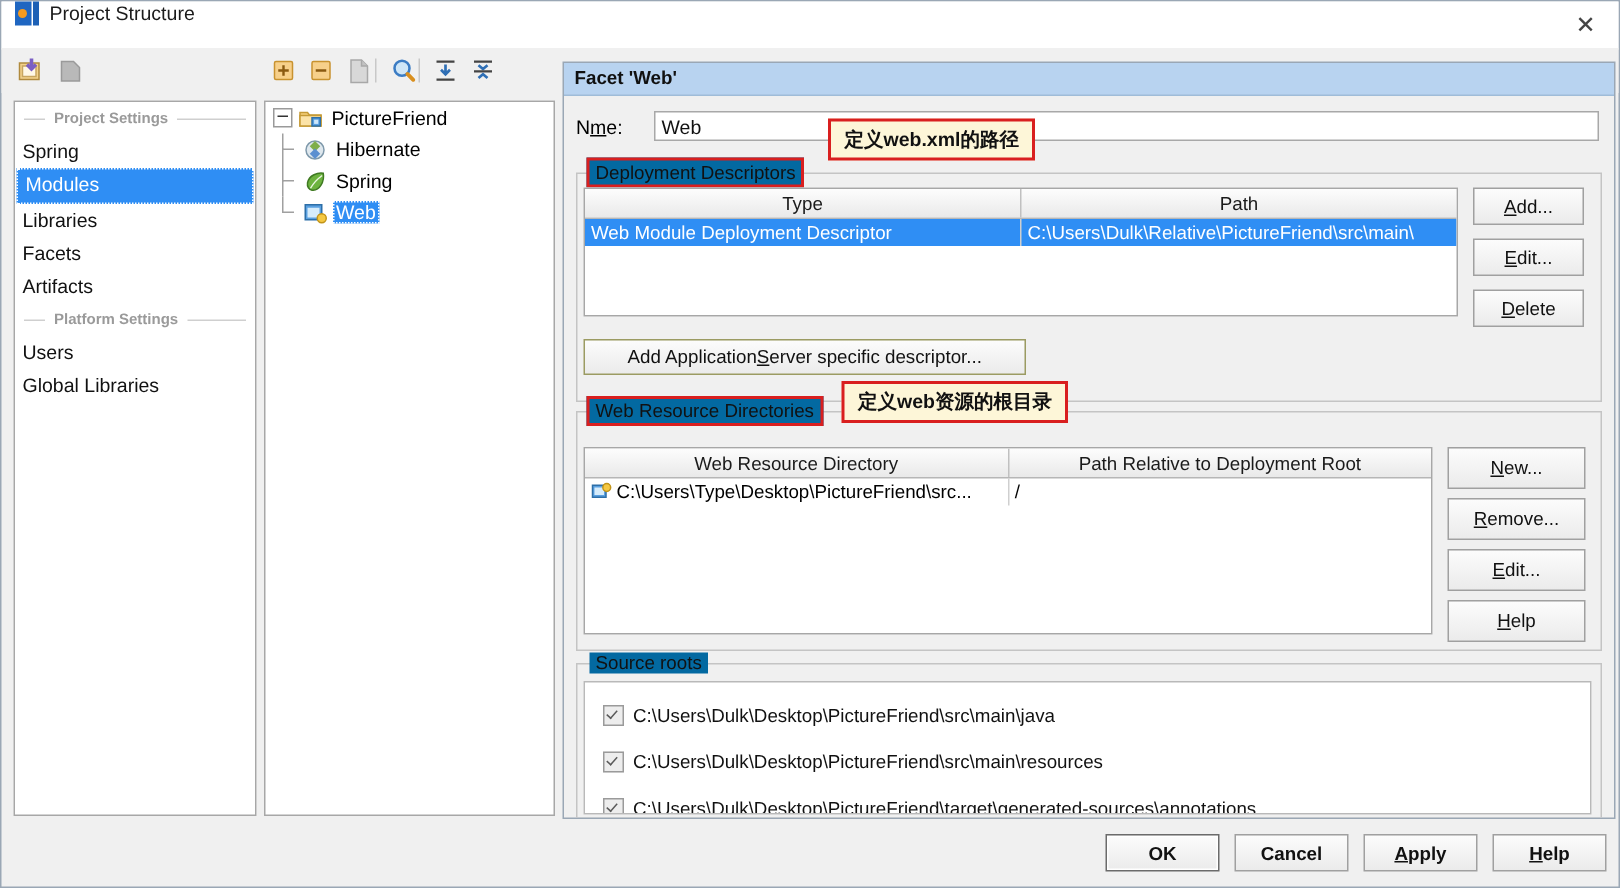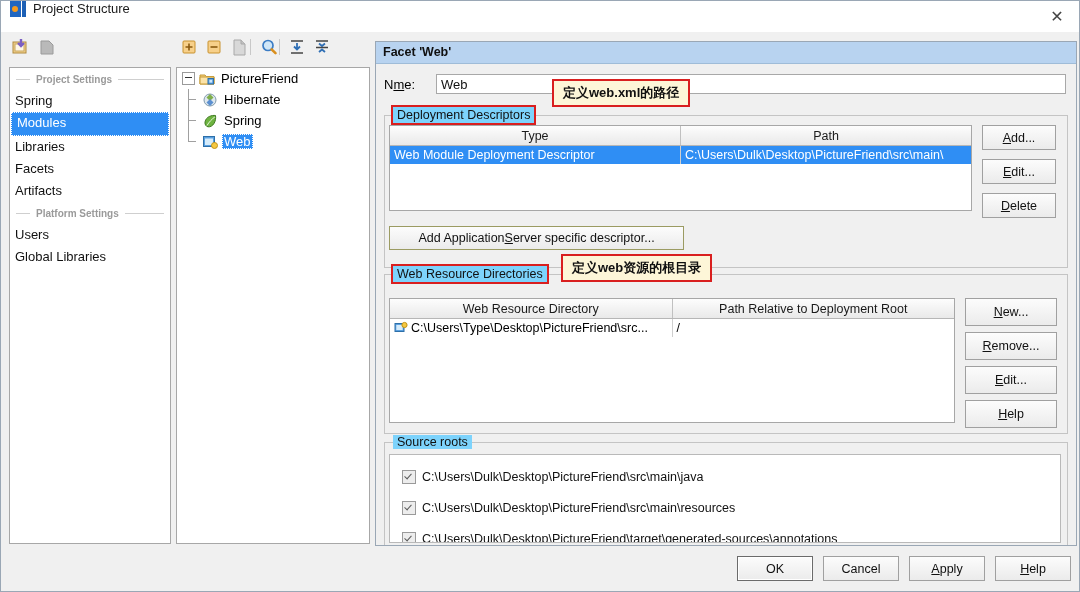--- a/index.html
+++ b/index.html
@@ -157,21 +157,21 @@
     padding: 0 4px; font-size: 13px; color: #111;
     font-family: "Liberation Sans", sans-serif;
     box-sizing: border-box;
   }
 
   
   .groupbox {
     position: absolute; border: 1px solid #c4c4c4; background: transparent;
   }
   .group-title {
-    position: absolute; background: #7dd3fc; padding: 0 4px;
+    position: absolute; background: #0369a1; padding: 0 4px;
     font-size: 12.5px; color: #111; top: -8px; left: 8px; white-space: nowrap;
   }
   .group-title.boxed {
     border: 2px solid #d91f1f; padding: 1px 4px; top: -11px; left: 6px;
   }
 
   
   .tbl {
     position: absolute; background: #fff; border: 1px solid #a7a7a7;
     box-sizing: border-box; overflow: hidden;
@@ -240,21 +240,21 @@
     font-size: 13px; color: #111; font-weight: bold;
     white-space: nowrap;
     font-family: "Liberation Sans", sans-serif;
   }
 
   
   .bottom-bar {
     position: absolute; left: 0; bottom: 0; width: 1078px; height: 45px;
   }
   .btn.bottom {
-    position: absolute; top: 10px; width: 76px; height: 25px;
+    position: absolute; top: 10px; width: 76px; height: 25px; font-weight: bold;
   }
   .btn.bottom.default {
     border: 1px solid #6b6b6b;
     box-shadow: inset 0 0 0 1px #ffffff;
   }
 </style>
 </head>
 <body>
 
 <div id="app">
@@ -416,21 +416,21 @@
       <span class="group-title boxed">Deployment Descriptors</span>
     </div>
 
     <div class="tbl" style="left:13px; top:83px; width:583px; height:86px;">
       <div class="tbl-head">
         <div class="th" style="width:292px;">Type</div>
         <div class="th" style="width:291px;">Path</div>
       </div>
       <div class="tr selected">
         <div class="td bordered" style="width:292px;">Web Module Deployment Descriptor</div>
-        <div class="td" style="width:291px;">C:\Users\Dulk\Desktop\PictureFriend\src\main\</div>
+        <div class="td" style="width:291px;">C:\Users\Dulk\Relative\PictureFriend\src\main\</div>
       </div>
     </div>
 
     <div class="btn side" style="left:606px; top:83px;">
         <u>A</u>
         <span>dd...</span>
       </div>
     <div class="btn side" style="left:606px; top:117px;">
         <u>E</u>
         <span>dit...</span>

